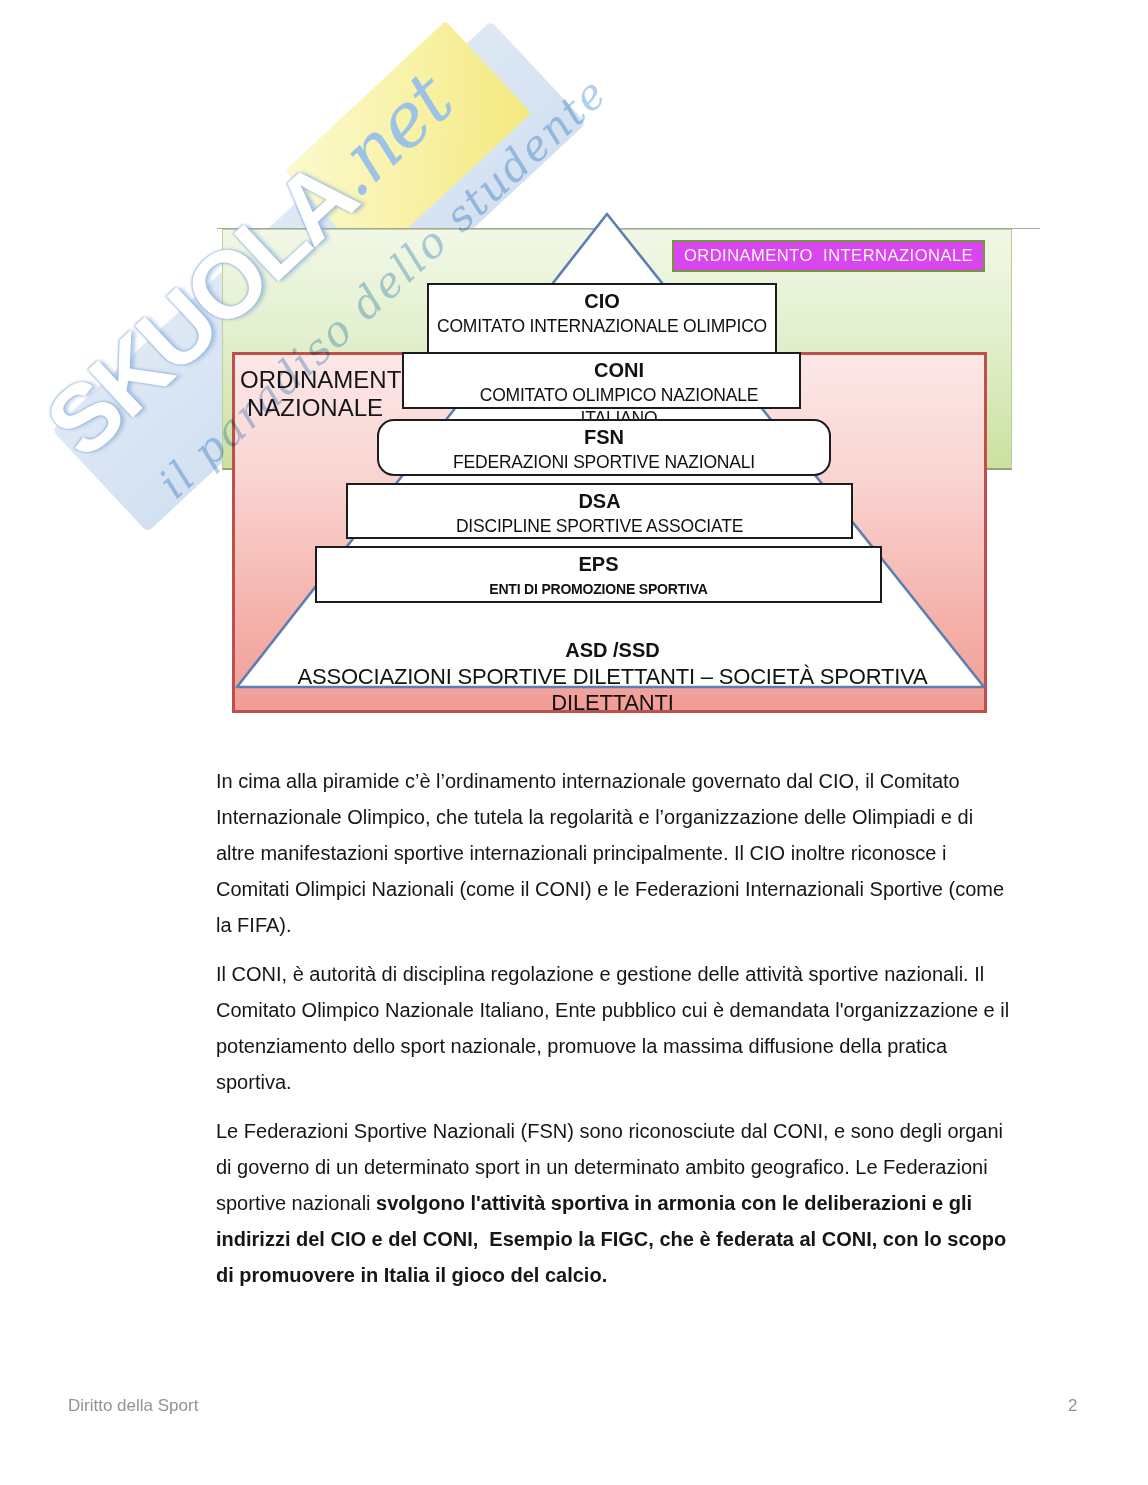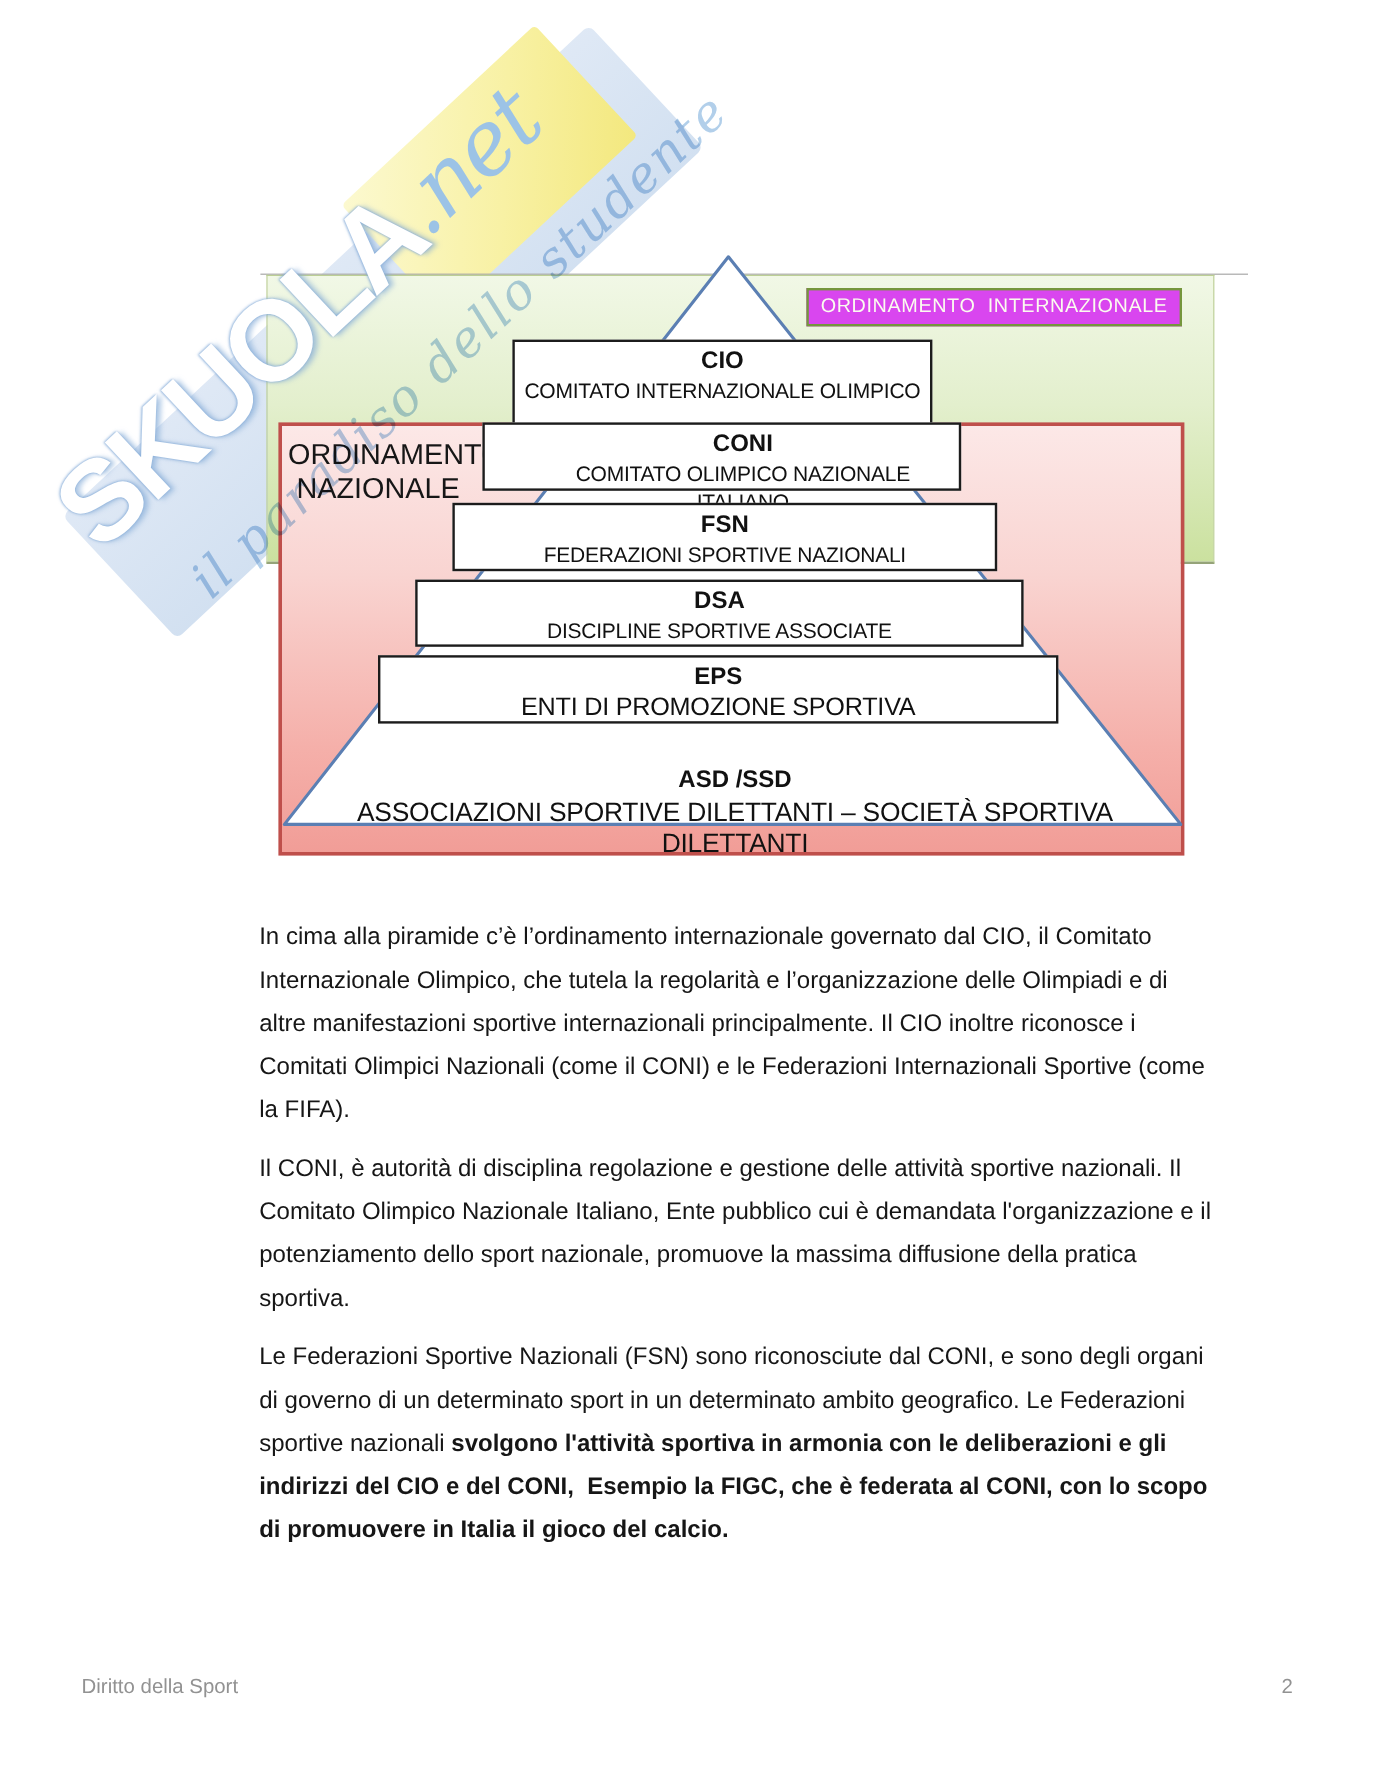--- a/index.html
+++ b/index.html
@@ -75,24 +75,24 @@
     text-align:center;font-size:24px;line-height:28px;color:#161616;z-index:4;
   }
   .lvl{
     position:absolute;background:#ffffff;border:2.5px solid #1c1c1c;
     box-sizing:border-box;text-align:center;z-index:4;padding-top:3px;
   }
   .lvl .lvl-acr{font-weight:bold;font-size:20px;line-height:27px;color:#111;}
   .lvl .lvl-name{font-size:17.5px;line-height:23px;color:#111;letter-spacing:-.2px;}
   .lvl-cio {left:427px;top:283px;width:350px;height:76px;text-align:center;}
   .lvl-coni{left:402px;top:352px;width:399px;height:57px;padding-left:35px;}
-  .lvl-fsn {left:377px;top:419px;width:454px;height:57px;}
+  .lvl-fsn {left:377px;top:419px;width:454px;height:57px;border-radius:17px;}
   .lvl-dsa {left:346px;top:483px;width:507px;height:56px;}
   .lvl-eps {left:315px;top:546px;width:567px;height:57px;}
-  .lvl-eps .lvl-name{font-weight:normal;font-size:21px;}
+  .lvl-eps .lvl-name{font-weight:bold;font-size:14px;}
   .asd-block{position:absolute;left:240px;top:636px;width:745px;text-align:center;z-index:4;}
   .asd-block .lvl-acr{font-weight:bold;font-size:20px;line-height:28px;color:#111;}
   .asd-block .lvl-name{font-size:22px;line-height:26px;color:#111;letter-spacing:-.2px;}
 
   
   .doc{
     position:absolute;left:216px;top:763px;width:797px;z-index:5;
     font-size:20px;line-height:36px;color:#161616;
   }
   .doc p{margin:0 0 13px 0;white-space:pre-wrap;}

